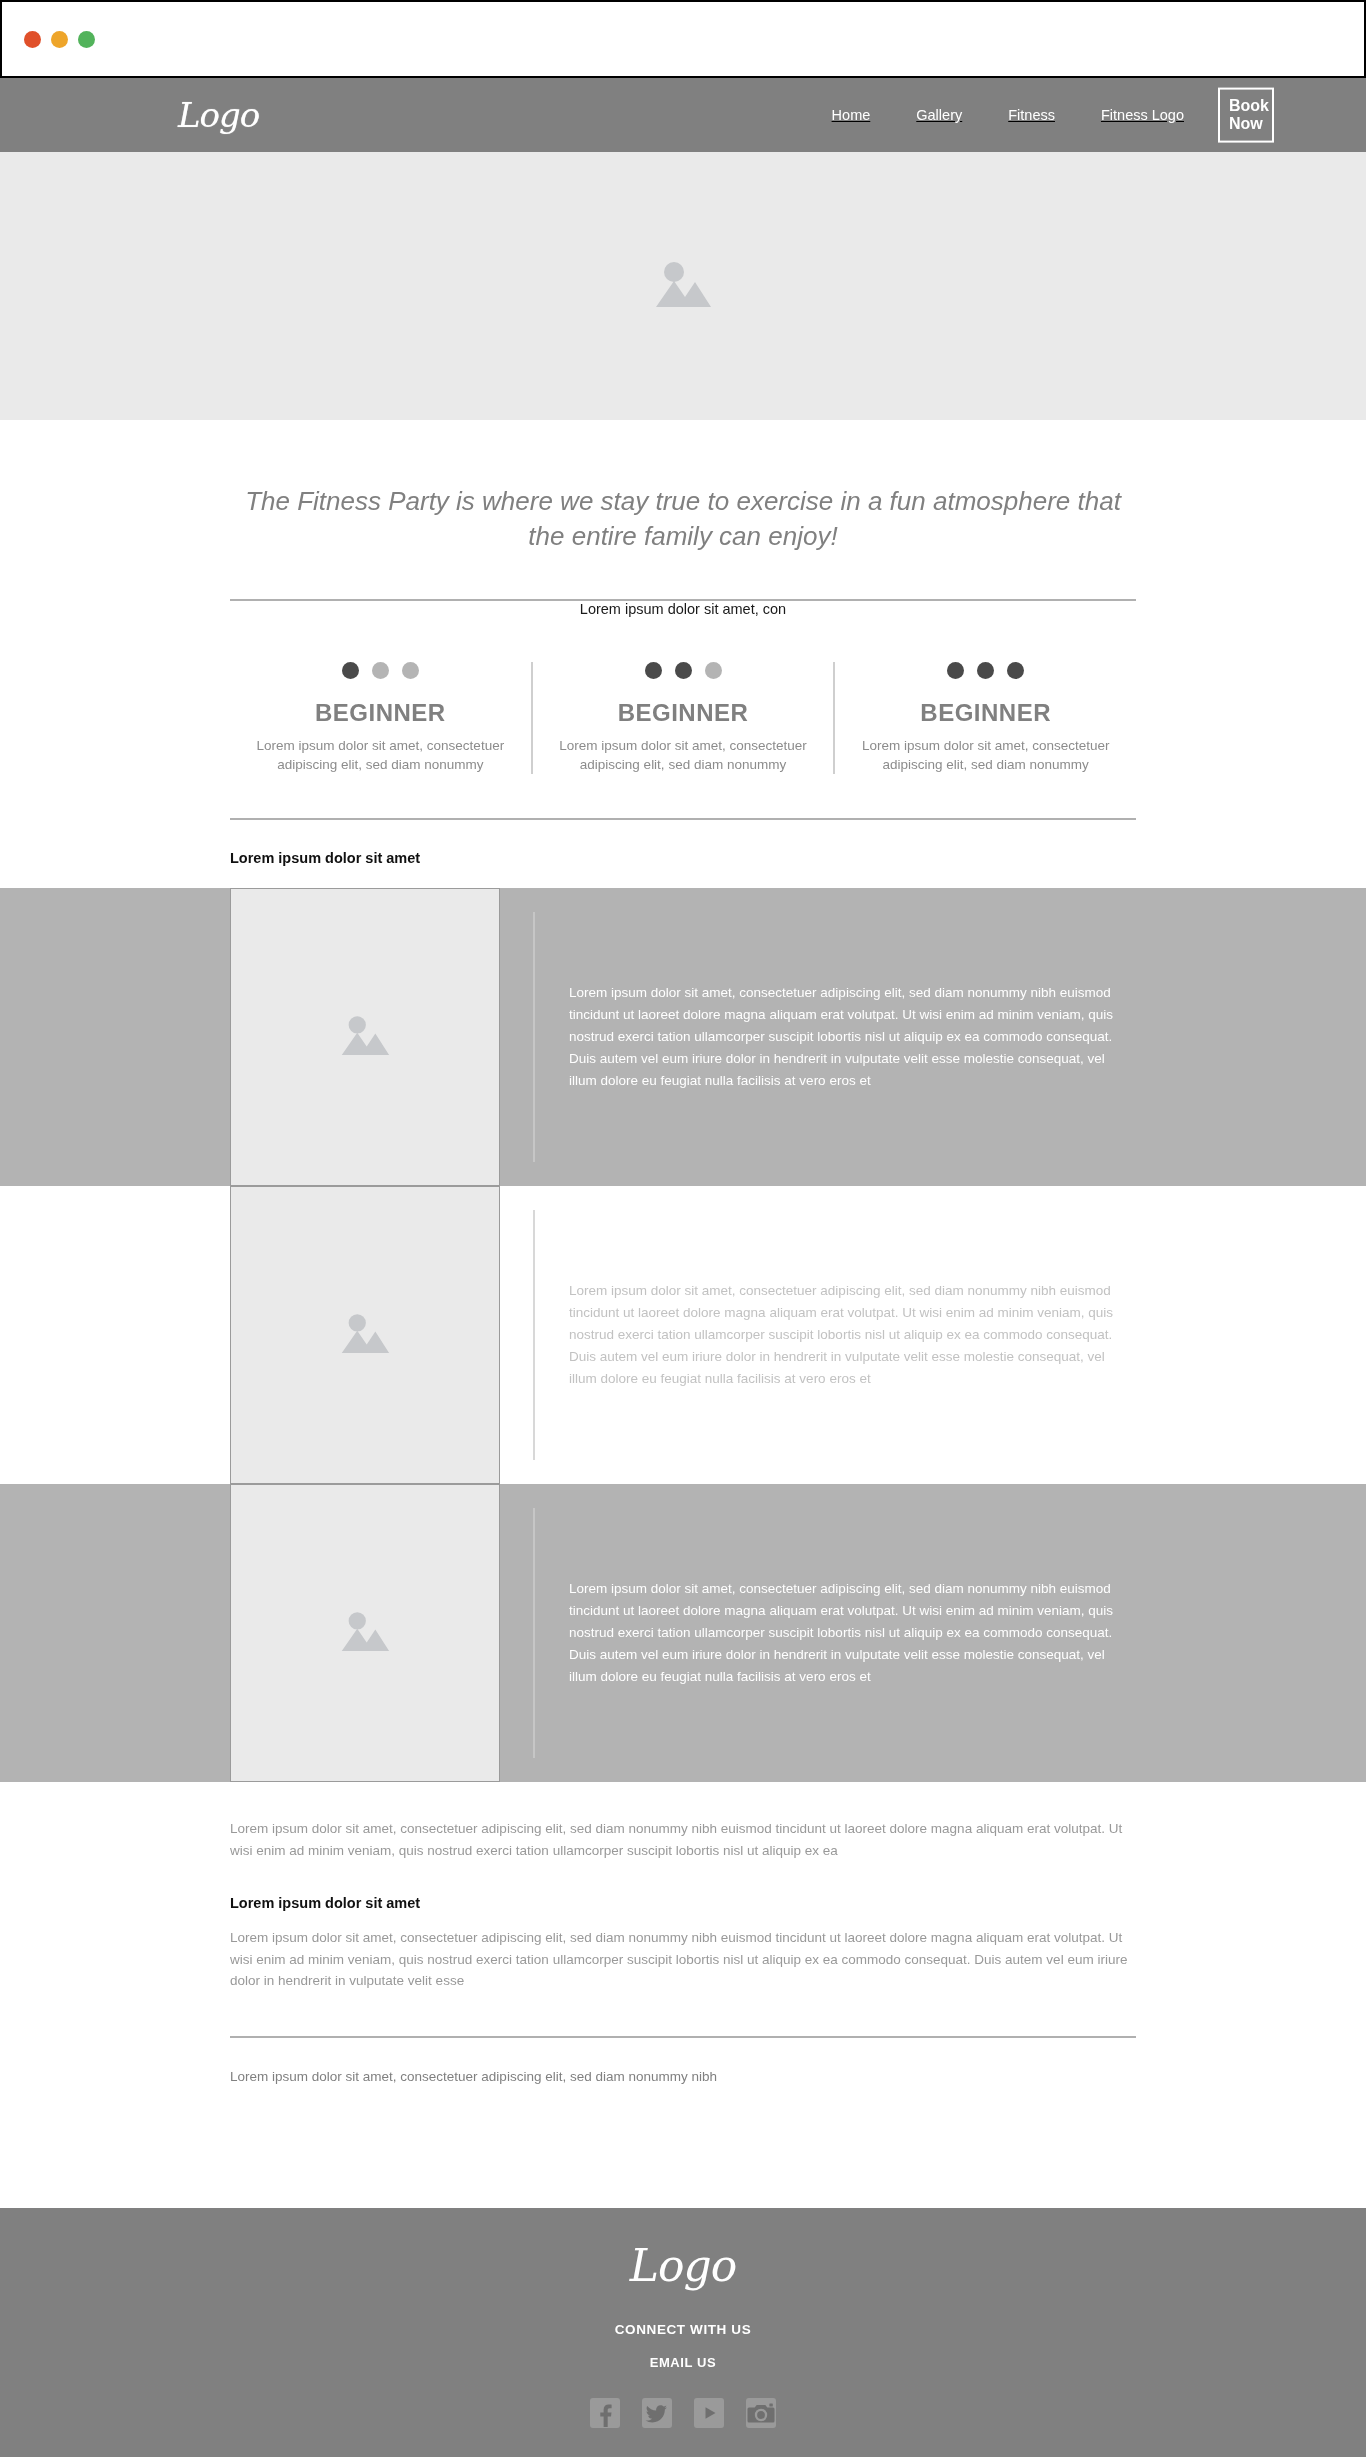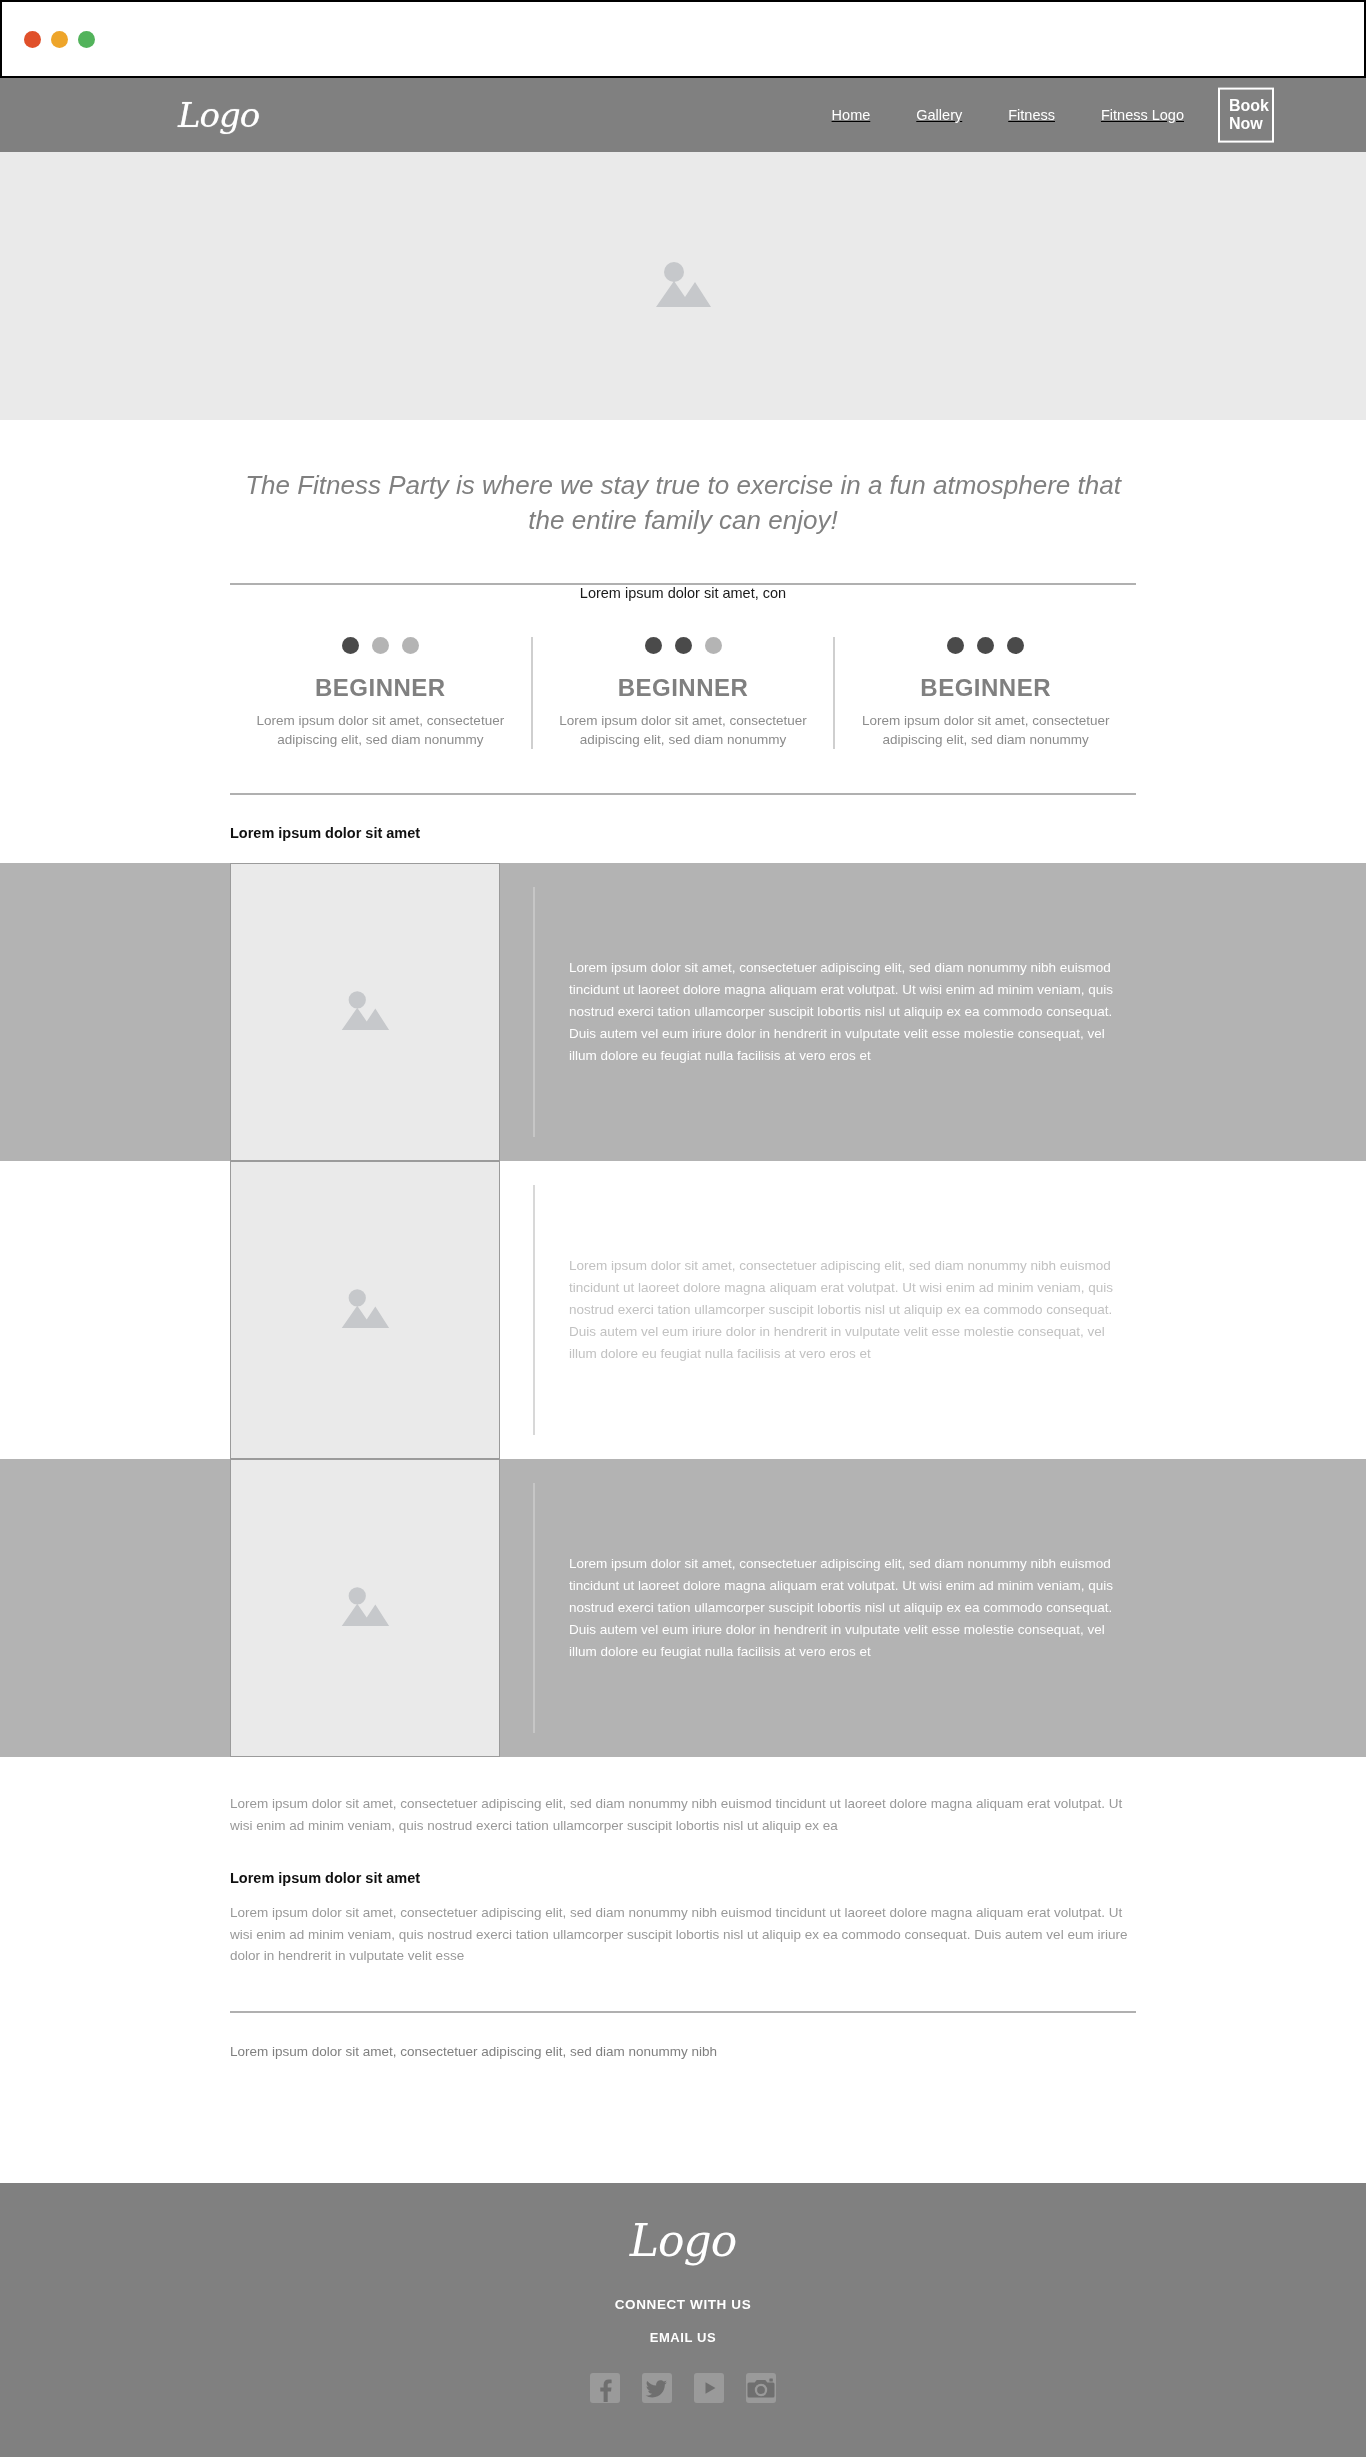--- a/index.html
+++ b/index.html
@@ -93,21 +93,21 @@
     display: flex;
     align-items: center;
     justify-content: center;
   }
   .img-ph { display: block; }
 
   
   .page { background: #ffffff; }
 
   .tagline {
-    padding-top: 48px;
+    padding-top: 64px;
     text-align: center;
     font-size: 26px;
     font-style: italic;
     color: #808080;
     line-height: 1.36;
     width: 890px;
     margin: 0 auto;
   }
 
   .rule {
@@ -122,21 +122,21 @@
     text-align: center;
     font-size: 14.5px;
     color: #1a1a1a;
   }
 
   
   .cols {
     display: flex;
     padding-top: 28px;
     width: 906px;
-    margin: 8px auto;
+    margin: 17px auto;
   }
   .col {
     flex: 1 1 0;
     text-align: center;
     padding: 0 16px 0 16px;
     box-sizing: border-box;
     position: relative;
   }
   .col + .col { border-left: 2px solid #cfcfcf; }
   .dots { display: flex; justify-content: center; gap: 13px; margin-bottom: 20px; }

